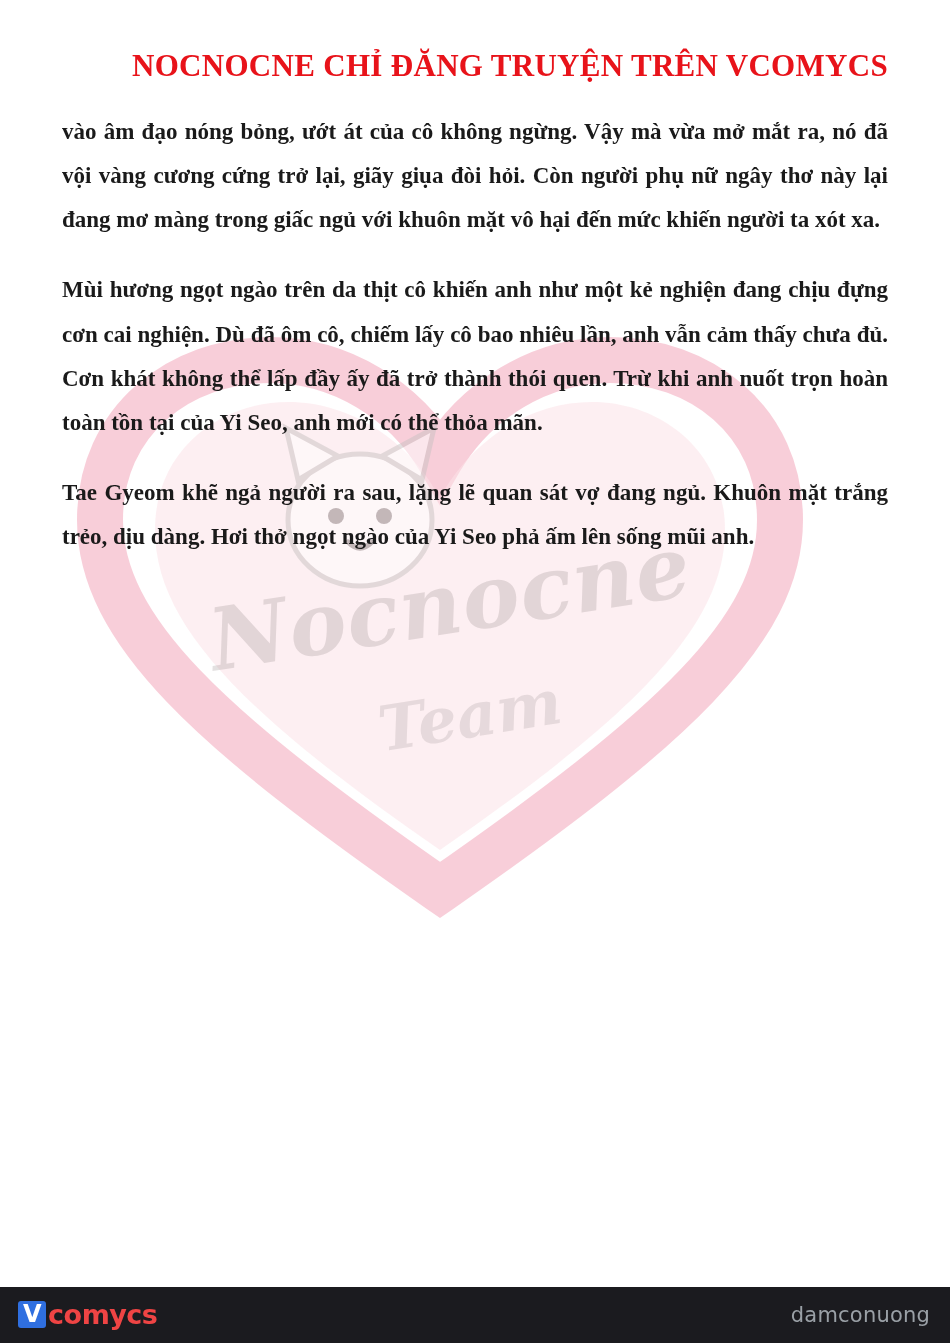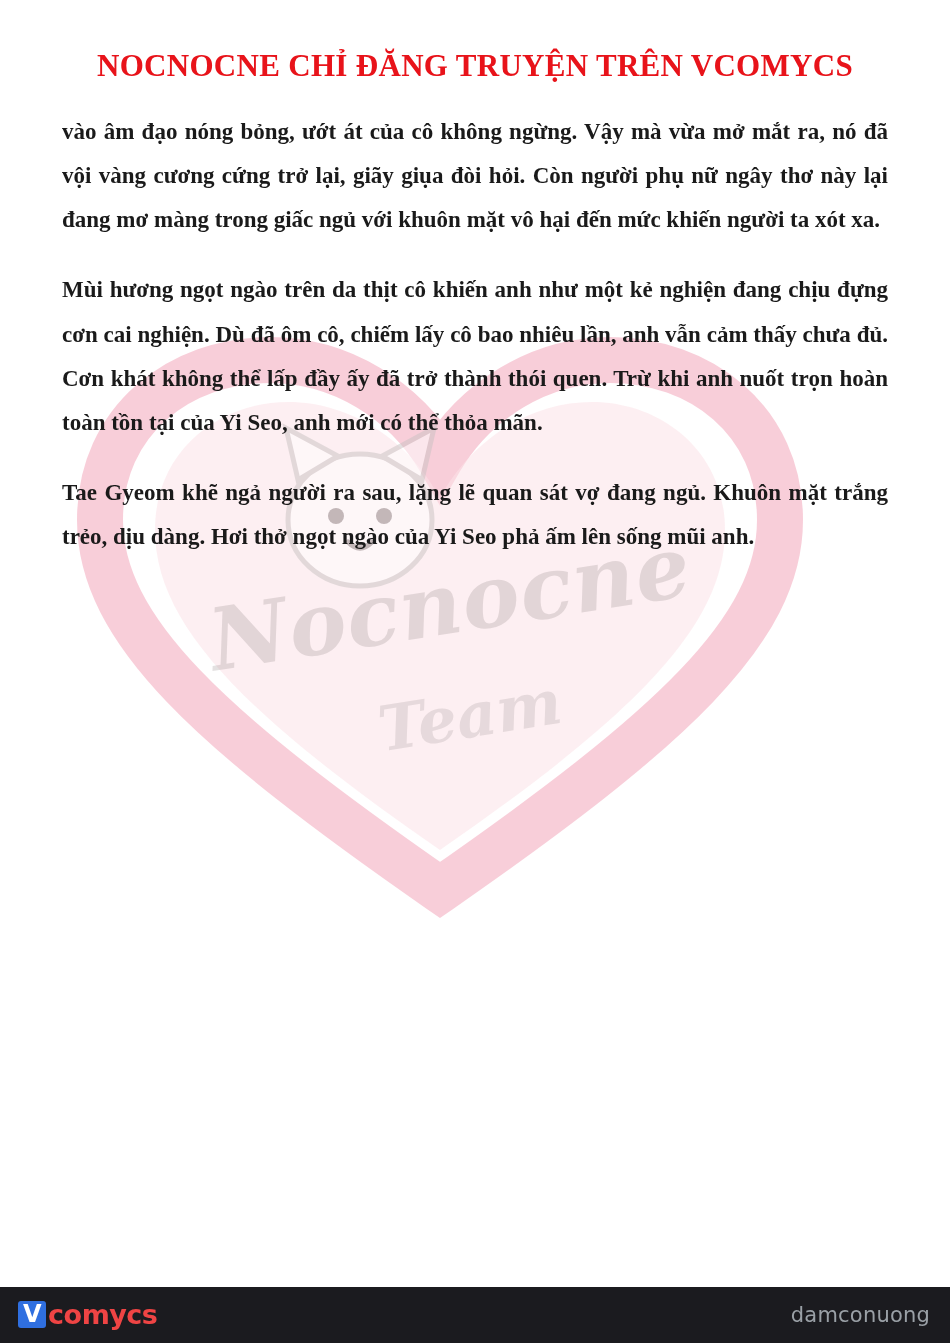--- a/index.html
+++ b/index.html
@@ -63,21 +63,21 @@
     line-height: 1;
   }
 
   
   .content {
     position: relative;
     z-index: 2;
     padding: 48px 62px 0 62px;
   }
   .doc-title {
-    text-align: center;
+    text-align: right;
     color: #e8131a;
     font-family: "Liberation Serif", serif;
     font-weight: 700;
     font-size: 31px;
     letter-spacing: 0.3px;
     margin: 0 0 26px 0;
     white-space: nowrap;
   }
   .para {
     font-family: "Liberation Serif", serif;

